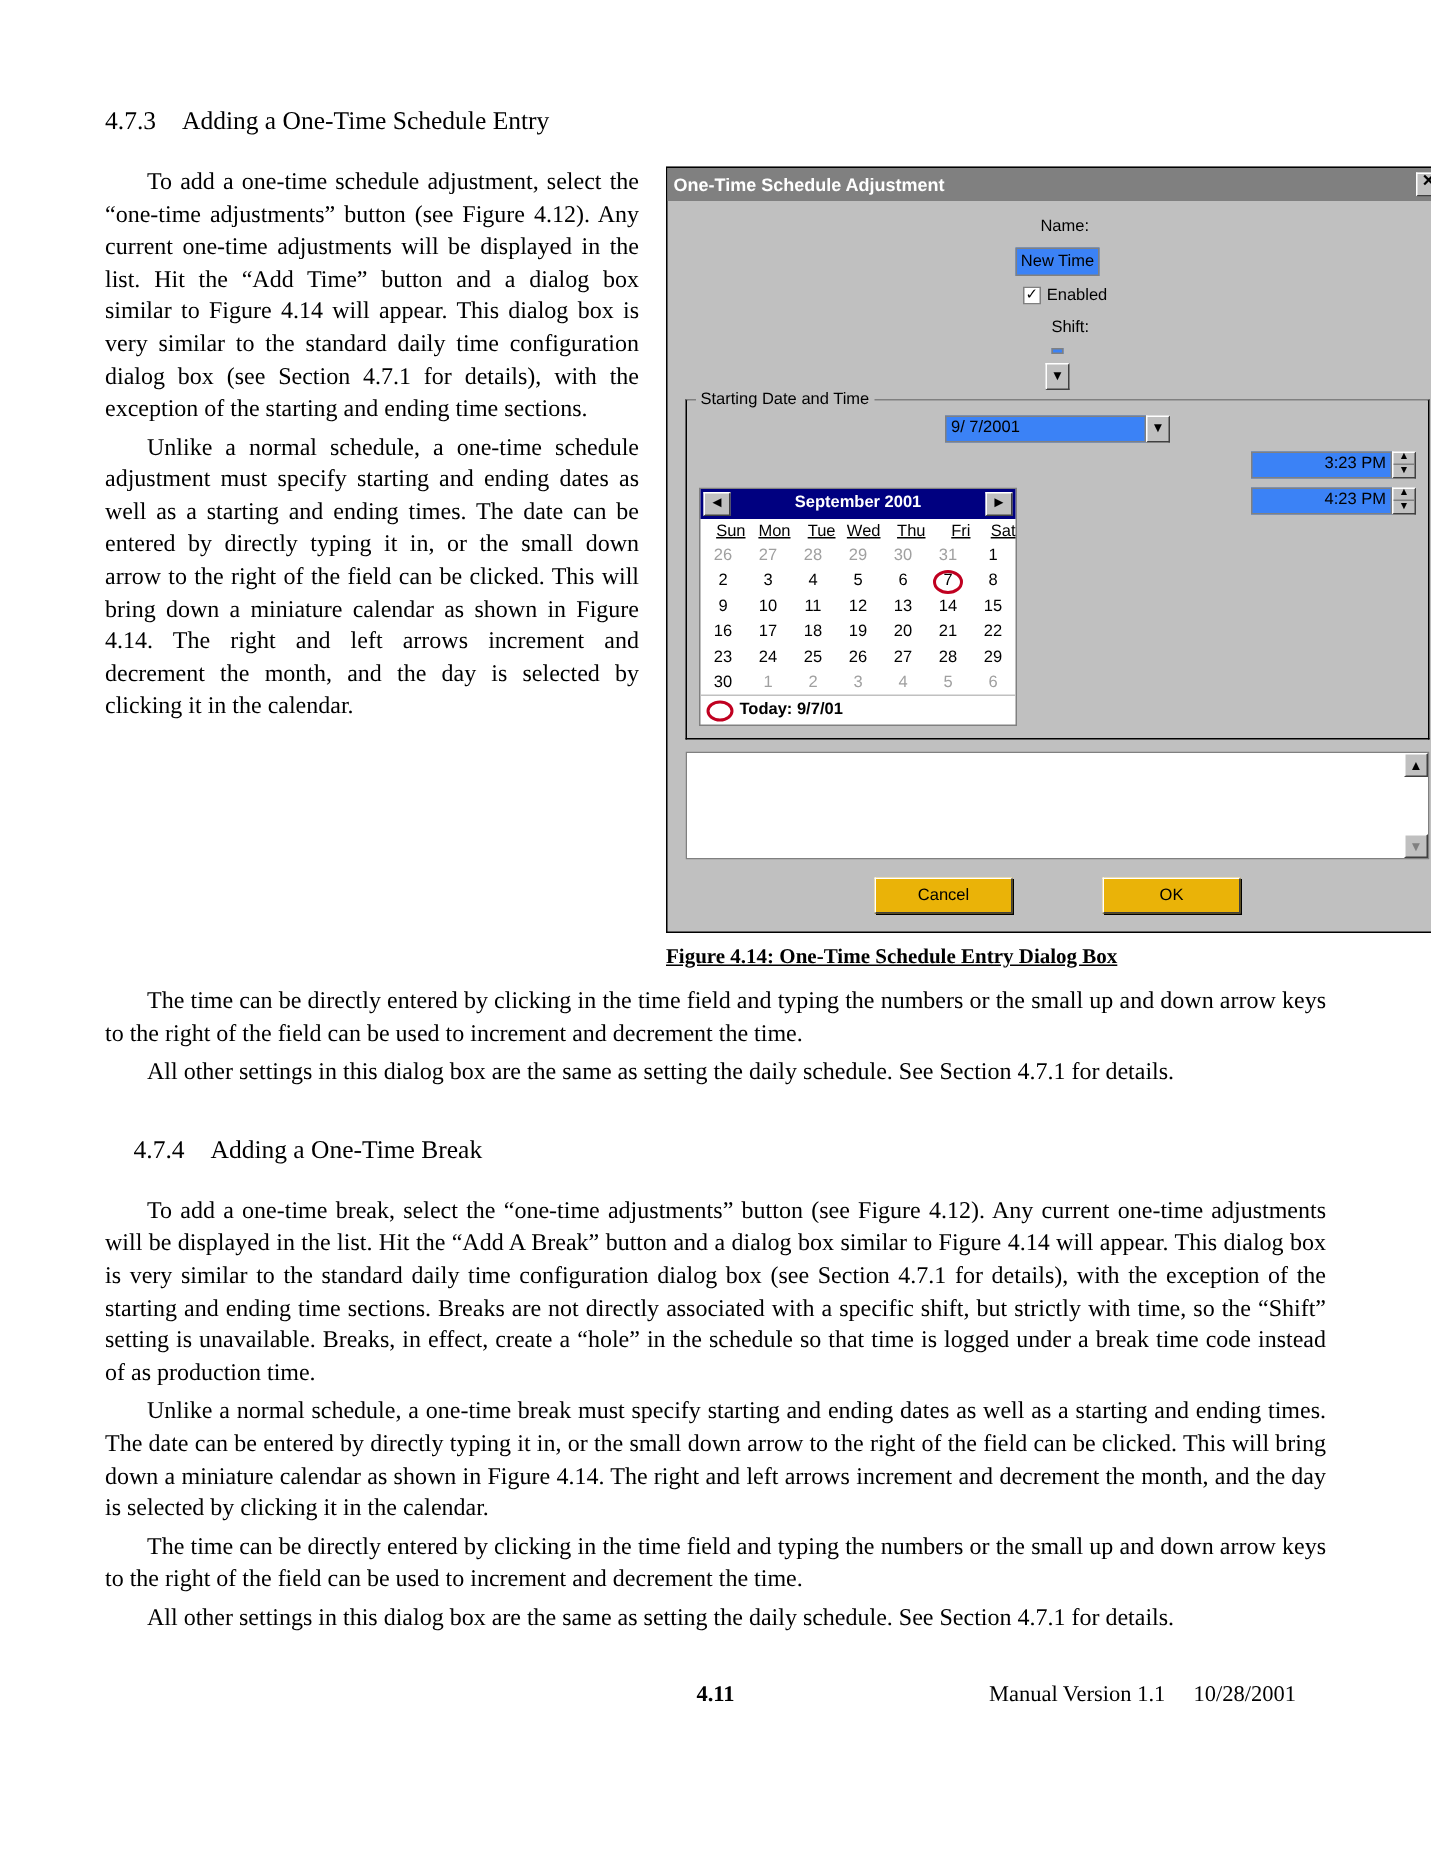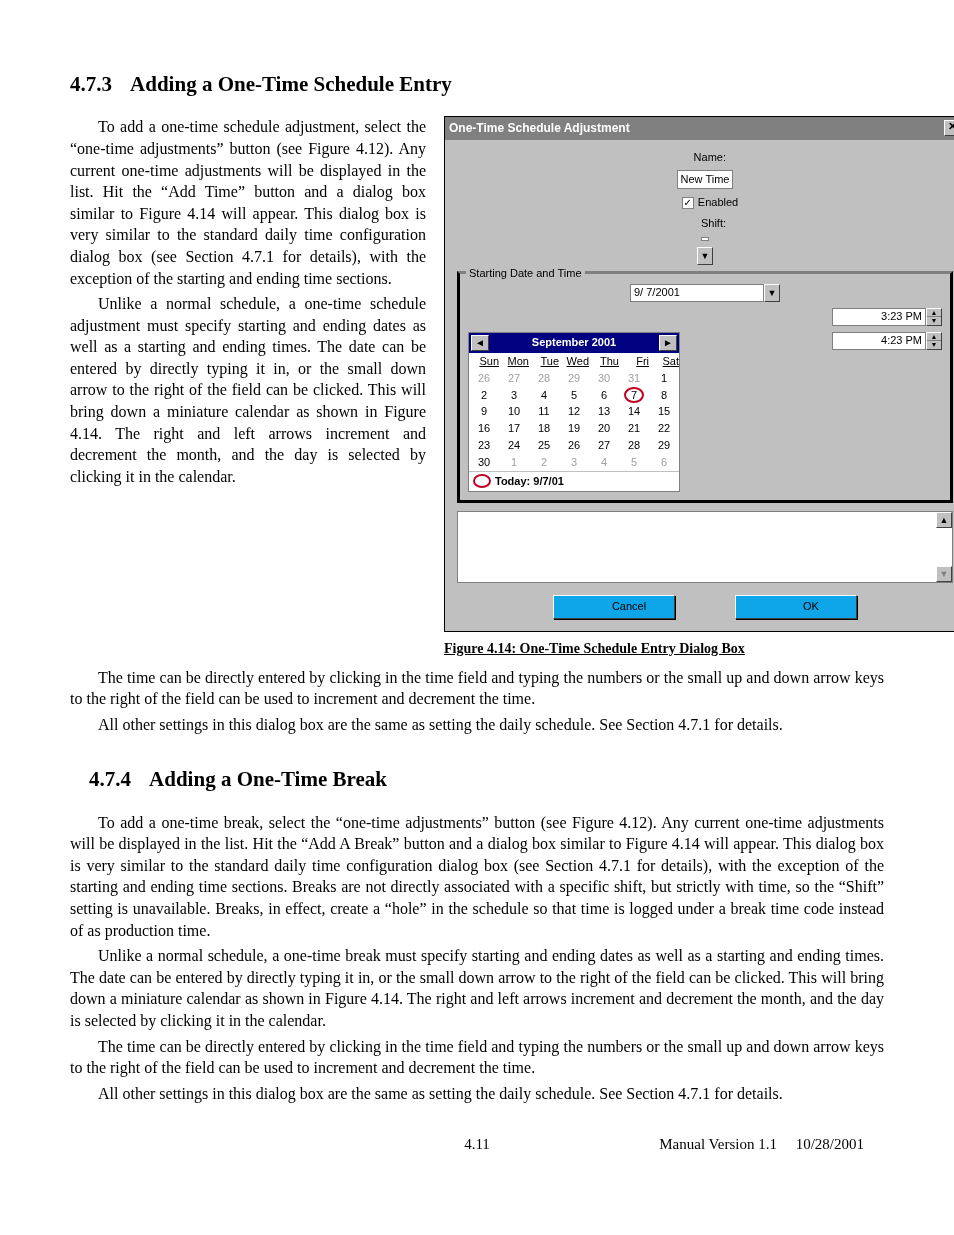--- a/index.html
+++ b/index.html
@@ -7,23 +7,23 @@
     font-size: 16px;
     color: #000;
     background: #fff;
     margin: 0;
     padding: 60px 70px 40px 70px;
     width: 954px;
     box-sizing: border-box;
     line-height: 1.35;
   }
   .heading {
-    font-weight: bold;
+    font-weight: normal;
     margin: 10px 0 18px 0;
-    font-size: 21px;
+    font-size: 17px;
   }
   .heading .num { display:inline-block; margin-right: 14px; }
   p { margin: 0 0 4px 0; text-align: justify; }
   p.indent { text-indent: 28px; }
   .figure-block {
     float: right;
     width: 440px;
     margin: 0 0 8px 18px;
   }
   .caption {
@@ -58,21 +58,21 @@
     border-right-color:#404040; border-bottom-color:#404040;
     font-weight: bold;
     text-align: center;
     line-height: 11px;
     font-size: 11px;
   }
   .dlg-body { padding: 10px 12px 12px 12px; }
   .row { display:flex; align-items:center; margin-bottom:6px; gap:6px;flex-direction:column; }
   .lbl { width: 42px; text-align:right; }
   .txt {
-    background:#ffffff; border:1px solid #808080;
+    background:#3b82f6; border:1px solid #808080;
     height:18px; padding:1px 3px; box-sizing:border-box;
     flex:1; display:flex; align-items:center;
   }
   .check { display:flex; align-items:center; gap:4px; margin-left:10px; }
   .checkbox {
     width:12px; height:12px; background:#fff;
     border:1px solid #808080; box-sizing:border-box;
     display:flex; align-items:center; justify-content:center;
     font-size:10px; line-height:10px;
   }
@@ -80,21 +80,21 @@
     background:#c0c0c0;
     border:1px solid #fff;
     border-right-color:#404040; border-bottom-color:#404040;
     box-sizing:border-box;
   }
   .dropbtn { width:16px; height:18px; display:flex; align-items:center; justify-content:center; font-size:9px; }
   .spin { width:16px; height:18px; display:flex; flex-direction:column; }
   .spin div { flex:1; border-bottom:1px solid #808080; display:flex; align-items:center; justify-content:center; font-size:7px; line-height:6px;}
   .spin div:last-child { border-bottom:none; }
   .groupbox {
-    border:3px solid #000000; border-top-color:#808080;
+    border:1px solid #000000; border-top-color:#808080;
     padding: 10px 8px 8px 8px; margin-top:4px; position:relative;
   }
   .group-title {
     position:absolute; top:-8px; left:6px; background:#c0c0c0;
     padding:0 3px; font-size:11px;
   }
   .datefield { display:flex; width:150px; }
   .timefield { display:flex; width:110px; margin-left:auto; }
   .cal-wrap { display:flex; gap:10px; margin-top:6px; }
   .calendar {
@@ -145,32 +145,31 @@
     position:absolute; right:0; width:16px; height:16px;
     background:#c0c0c0;
     border:1px solid #fff; border-right-color:#404040; border-bottom-color:#404040;
     display:flex; align-items:center; justify-content:center; font-size:9px; box-sizing:border-box;
   }
   .scroll-up { top:0; }
   .scroll-dn { bottom:0; color:#808080; }
   .btnrow { display:flex; justify-content:center; gap:60px; margin-top:12px; }
   .btn {
     width:90px; height:22px;
-    background:#0ea5e9;
+    background:#eab308;
     border:1px solid #fff; border-right-color:#404040; border-bottom-color:#404040;
     display:flex; align-items:center; justify-content:center;
     box-shadow: 1px 1px 0 #000;
-    padding-left: 30px;
   }
   .footer {
     display:flex; justify-content:space-between;
     font-size:15px; margin-top:30px;
     padding: 0 20px;
   }
-  .footer .center { position:absolute; left:50%; transform:translateX(-50%); }
+  .footer .center { position:absolute; left:50%; transform:translateX(-50%);font-weight:bold; }
   .footer-wrap { position:relative; margin-top: 20px; }
   .clear { clear:both; }
 </style>
 </head>
 <body>
 
 <div class="heading">
   <span class="num">4.7.3</span>
   <span>Adding a One-Time Schedule Entry</span>
 </div>

